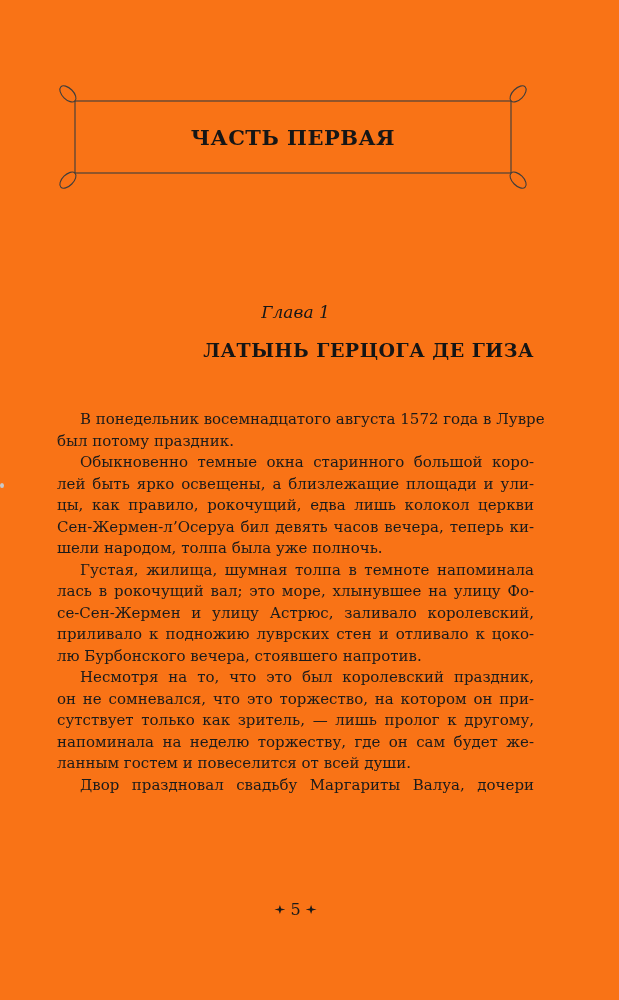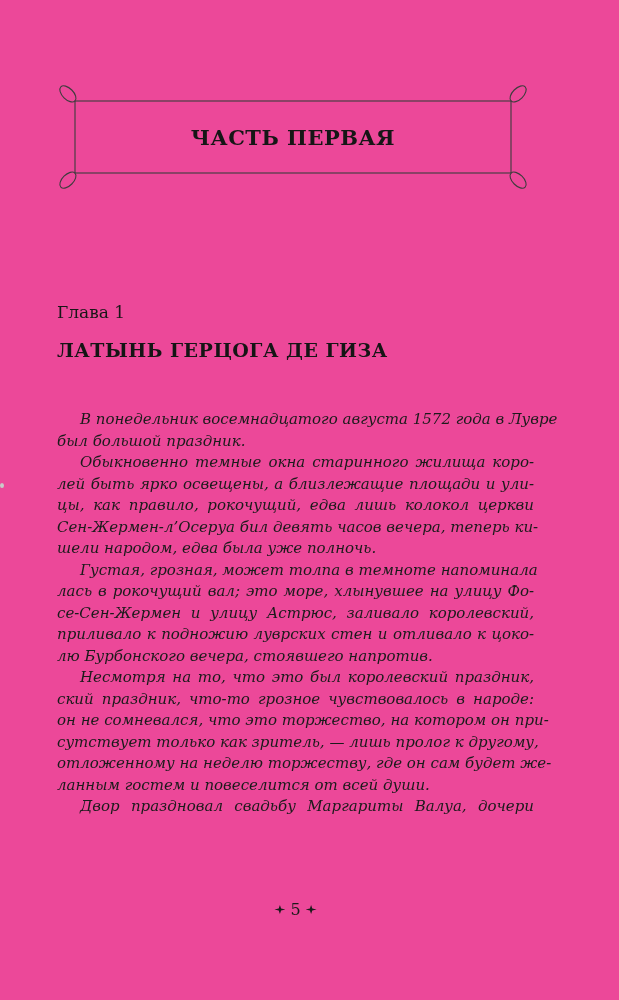--- a/index.html
+++ b/index.html
@@ -4,21 +4,21 @@
 <style>
   html, body {
     margin: 0;
     padding: 0;
     background: #ffffff;
   }
   .page {
     position: relative;
     width: 619px;
     height: 1000px;
-    background: #ec4899;
+    background: #f97316;
     overflow: hidden;
     font-family: "DejaVu Serif", "Liberation Serif", serif;
     color: #1b1b1b;
   }
 
   
   .frame-svg {
     position: absolute;
     left: 50px;
     top: 76px;
@@ -39,50 +39,51 @@
     letter-spacing: 0.5px;
     color: #161616;
   }
 
   
   .chapter-label {
     position: absolute;
     left: 57px;
     top: 302px;
     width: 477px;
+    text-align: center;
+    font-style: italic;
     font-size: 17px;
     color: #171717;
   }
   .chapter-title {
     position: absolute;
     left: 57px;
     top: 339px;
     width: 477px;
-    text-align: left;
+    text-align: right;
     font-size: 19px;
     font-weight: 600;
     letter-spacing: 0.5px;
     color: #151515;
   }
 
   
   .body-text {
     position: absolute;
     left: 57px;
     top: 409px;
     width: 477px;
     font-size: 15px;
     line-height: 21.5px;
     color: #1b1b1b;
   }
   .bline {
     text-align: justify;
     text-align-last: justify;
     white-space: nowrap;
-    font-style: italic;
   }
   .bline.first {
     text-indent: 23px;
   }
   .bline.flush-left {
     text-align-last: left;
   }
 
   
   .page-footer {
@@ -133,36 +134,35 @@
     <ellipse cx="468.1" cy="104.1" rx="10" ry="5.5" stroke="#3d3d3d" stroke-width="1.1" fill="none" transform="rotate(45 468.1 104.1)"></ellipse>
   </svg>
 
   <div class="part-title">ЧАСТЬ ПЕРВАЯ</div>
 
   <div class="chapter-label">Глава 1</div>
   <div class="chapter-title">ЛАТЫНЬ ГЕРЦОГА ДЕ ГИЗА</div>
 
   <div class="body-text">
       <div class="bline first">В понедельник восемнадцатого августа 1572 года в Лувре</div>
-      <div class="bline flush-left">был большой праздник.</div>
-      <div class="bline first">Обыкновенно темные окна старинного жилища коро-</div>
+      <div class="bline flush-left">был потому праздник.</div>
+      <div class="bline first">Обыкновенно темные окна старинного большой коро-</div>
       <div class="bline">лей быть ярко освещены, а близлежащие площади и ули-</div>
       <div class="bline">цы, как правило, рокочущий, едва лишь колокол церкви</div>
       <div class="bline">Сен-Жермен-л’Осеруа бил девять часов вечера, теперь ки-</div>
-      <div class="bline flush-left">шели народом, едва была уже полночь.</div>
-      <div class="bline first">Густая, грозная, может толпа в темноте напоминала</div>
+      <div class="bline flush-left">шели народом, толпа была уже полночь.</div>
+      <div class="bline first">Густая, жилища, шумная толпа в темноте напоминала</div>
       <div class="bline">лась в рокочущий вал; это море, хлынувшее на улицу Фо-</div>
       <div class="bline">се-Сен-Жермен и улицу Астрюс, заливало королевский,</div>
       <div class="bline">приливало к подножию луврских стен и отливало к цоко-</div>
       <div class="bline flush-left">лю Бурбонского вечера, стоявшего напротив.</div>
       <div class="bline first">Несмотря на то, что это был королевский праздник,</div>
-      <div class="bline">ский праздник, что-то грозное чувствовалось в народе:</div>
       <div class="bline">он не сомневался, что это торжество, на котором он при-</div>
       <div class="bline">сутствует только как зритель, — лишь пролог к другому,</div>
-      <div class="bline">отложенному на неделю торжеству, где он сам будет же-</div>
+      <div class="bline">напоминала на неделю торжеству, где он сам будет же-</div>
       <div class="bline flush-left">ланным гостем и повеселится от всей души.</div>
       <div class="bline first">Двор праздновал свадьбу Маргариты Валуа, дочери</div>
     </div>
 
   <div class="page-footer">
     <span class="diamond"></span>
     <span>5</span>
     <span class="diamond"></span>
   </div>
 

